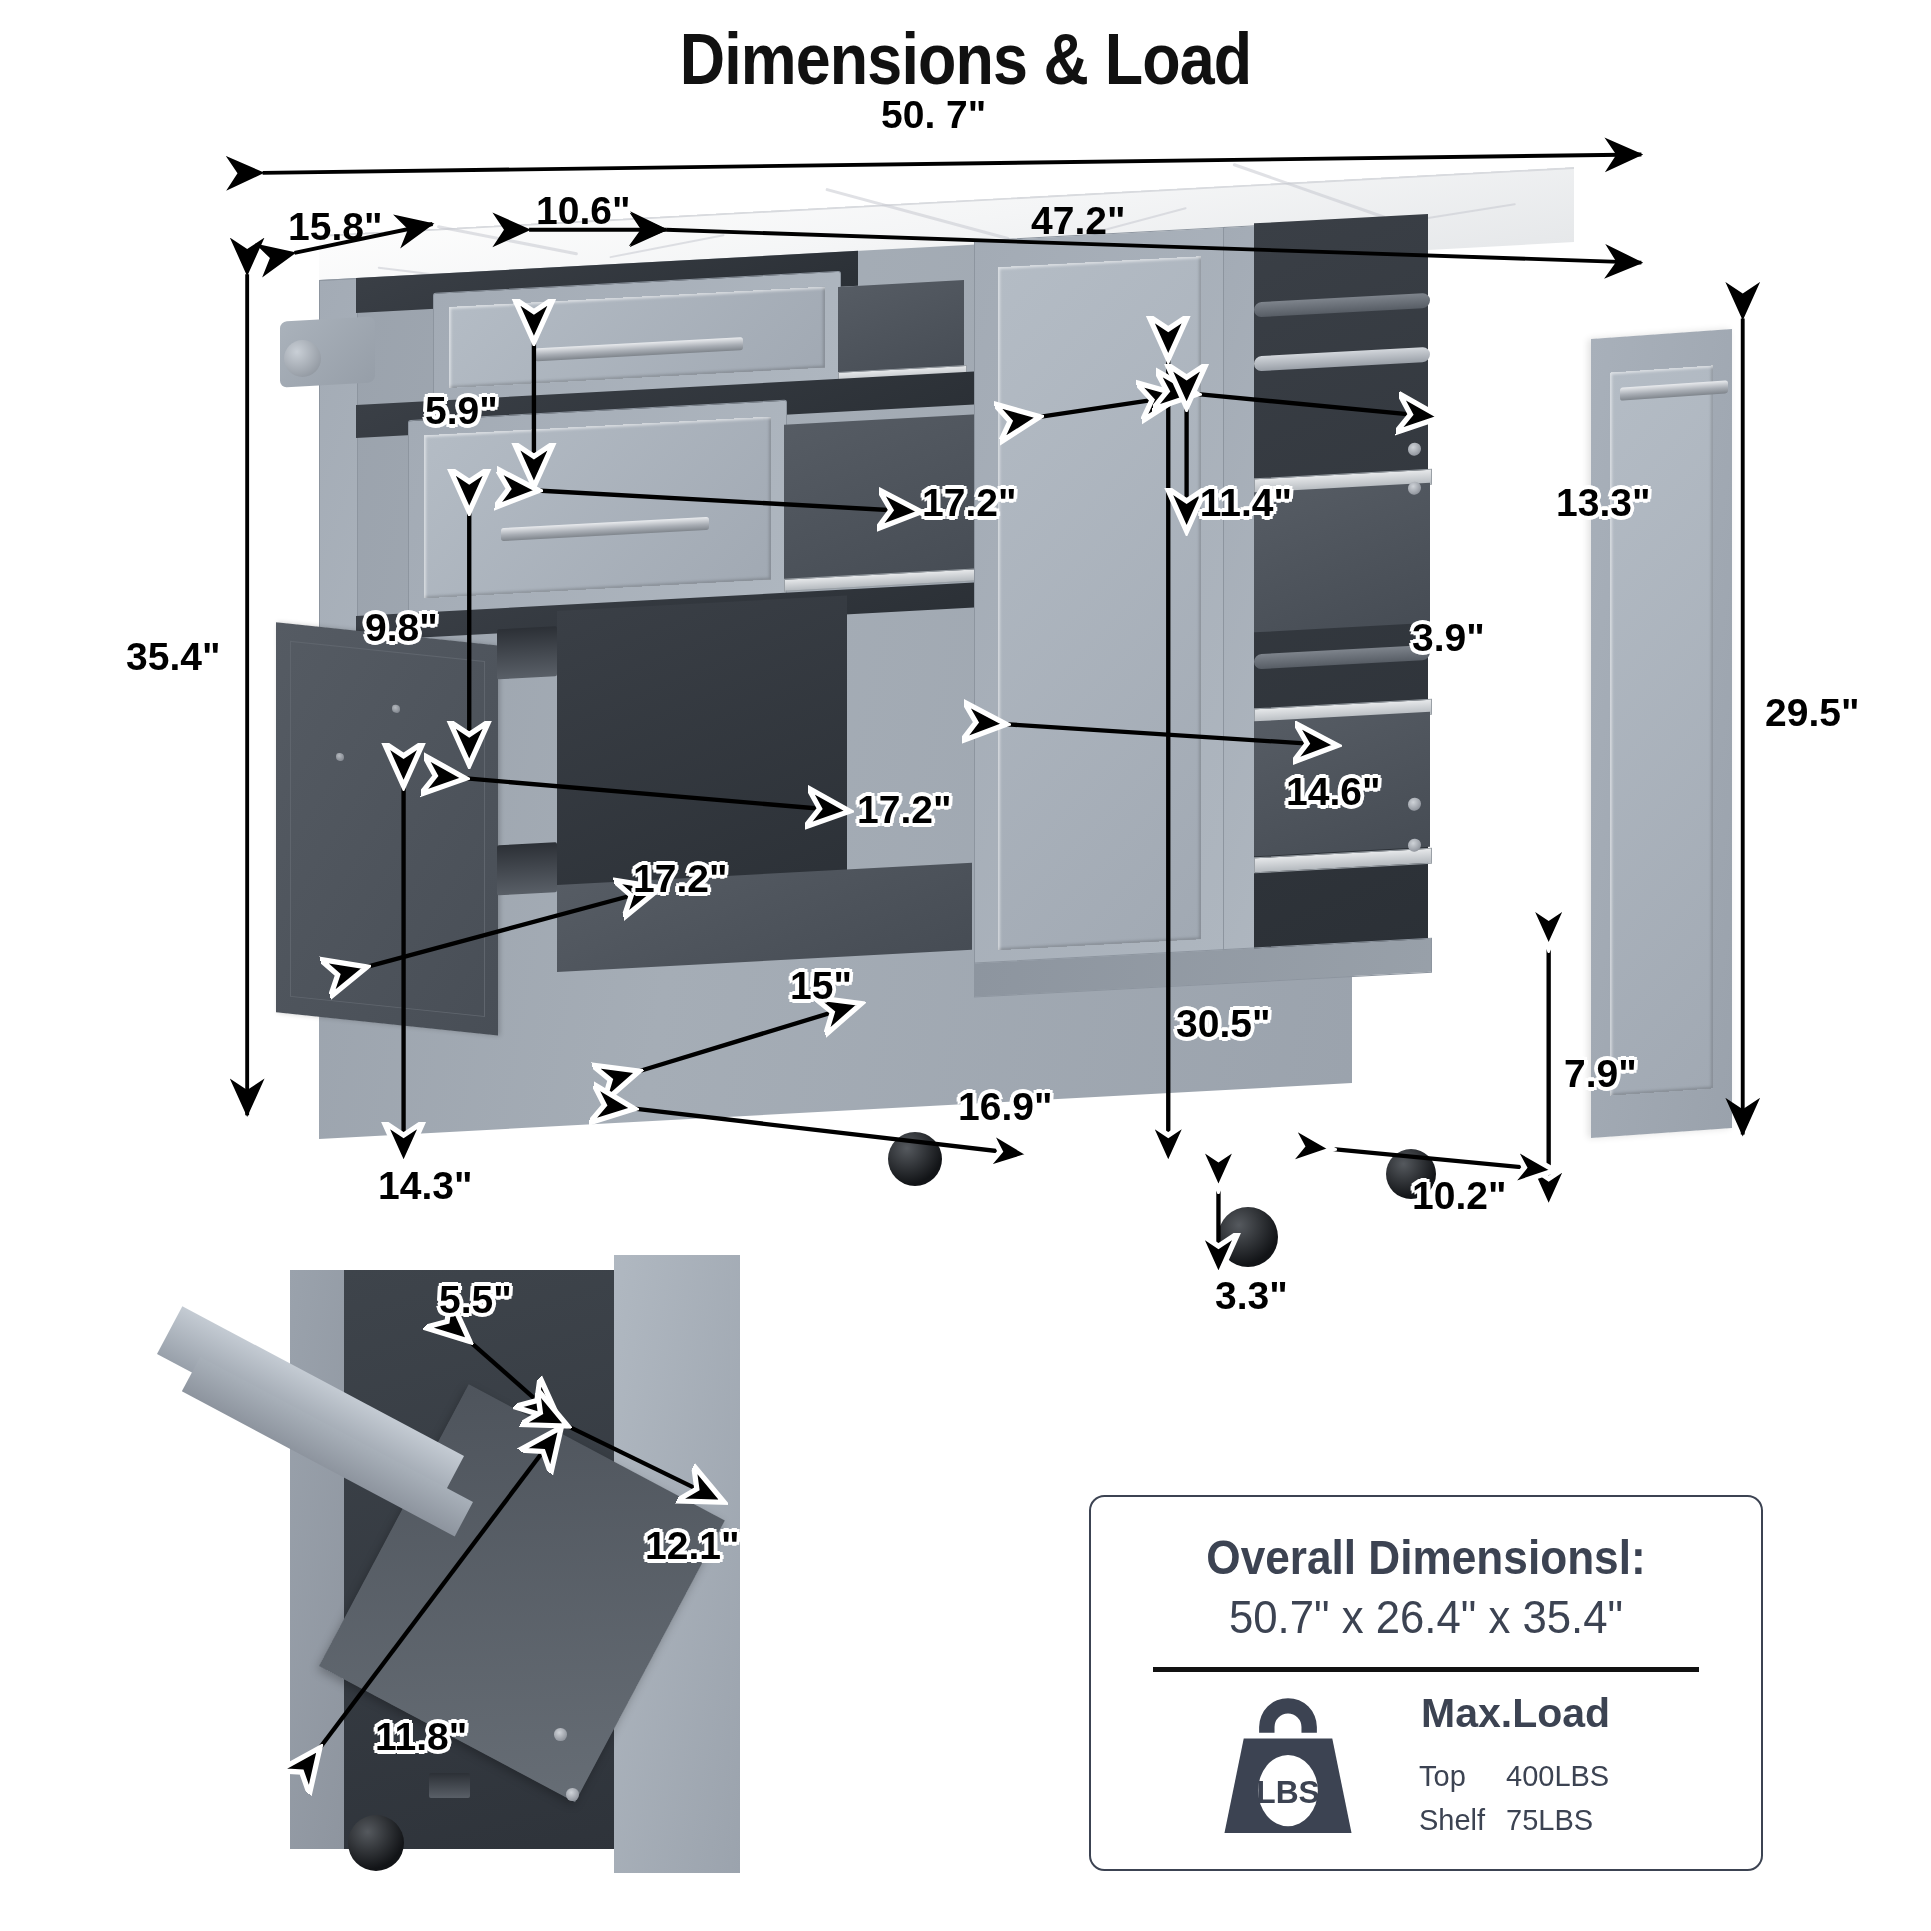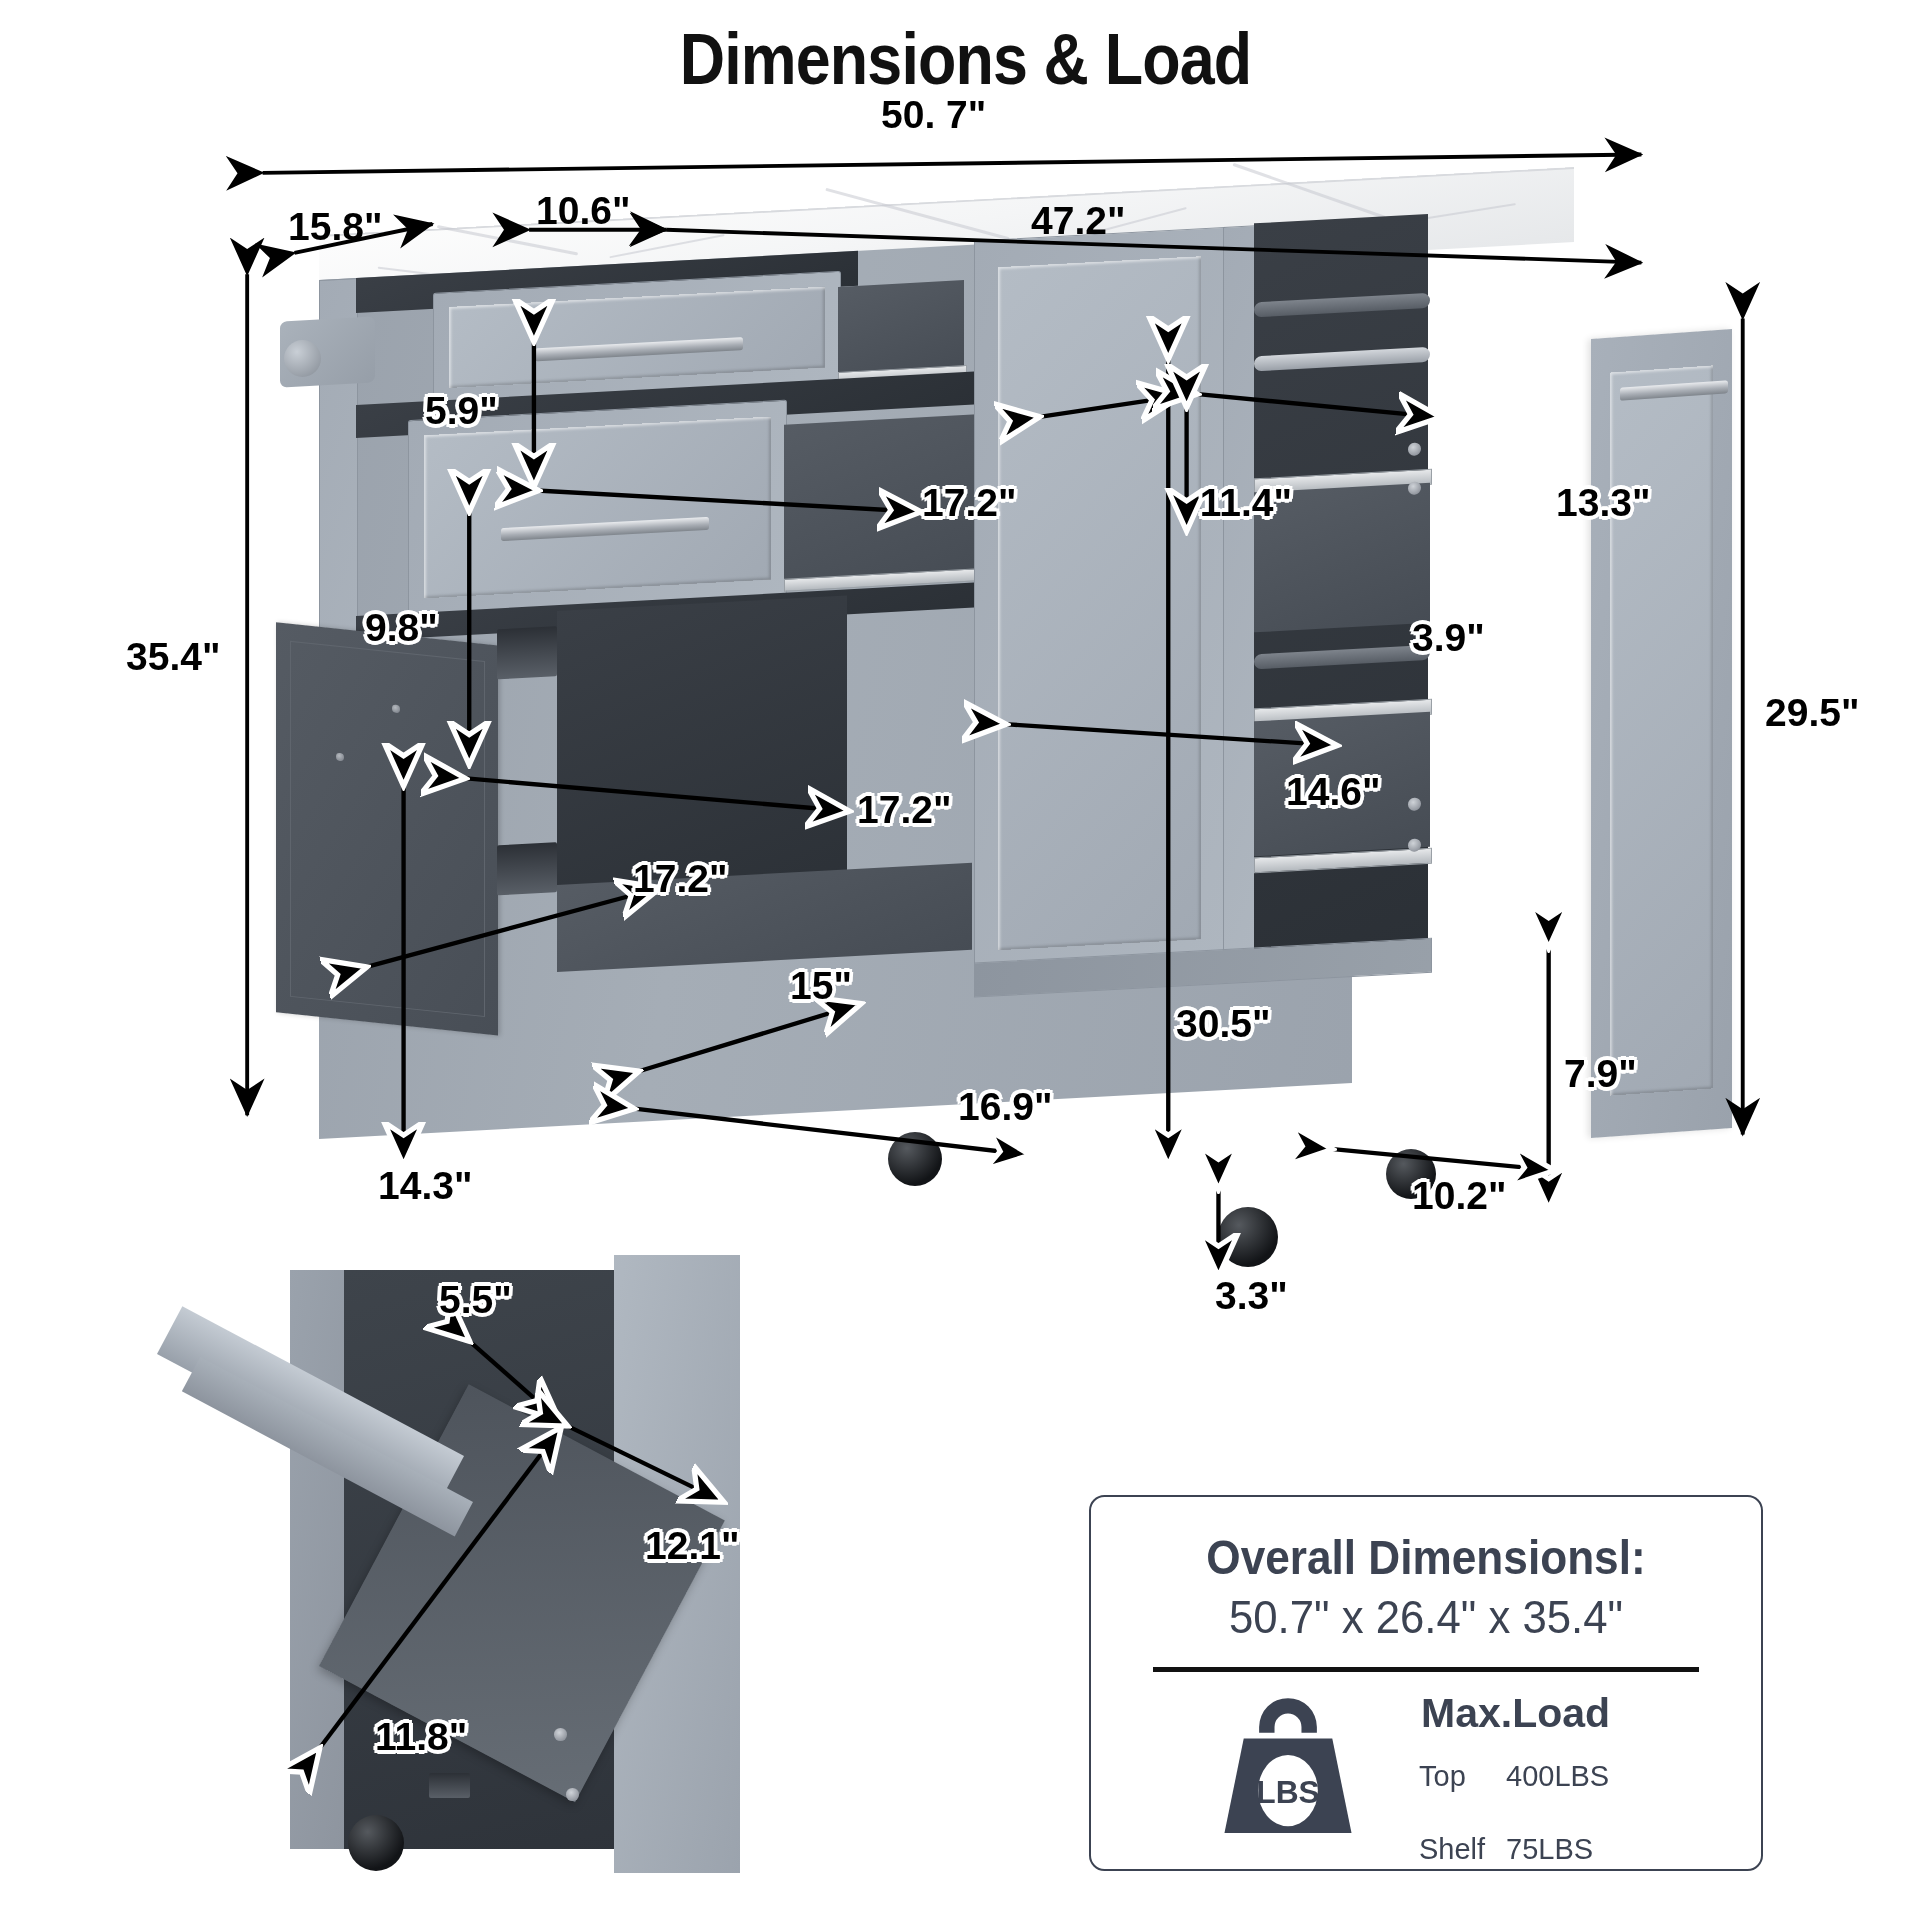--- a/index.html
+++ b/index.html
@@ -69,21 +69,21 @@
         font-size:48px;font-weight:bold;color:#3c4352;
         transform:scaleX(.92);transform-origin:center;}
   .card .sub{position:absolute;left:0;right:0;top:93px;text-align:center;
         font-size:46px;color:#3c4352;transform:scaleX(.95);transform-origin:center;}
   .card .rule{position:absolute;left:62px;right:62px;top:170px;height:4.8px;background:#111;}
   .card .maxload{position:absolute;left:330px;top:193px;font-size:41px;
         font-weight:bold;color:#3c4352;}
   .card .row{position:absolute;font-size:29px;color:#3c4352;}
   .card .lbl{left:328px;}
   .card .val{left:415px;}
-  .r1{top:263px;} .r2{top:307px;margin-top:29px;}
+  .r1{top:263px;} .r2{top:307px;}
   .weighticon{position:absolute;left:120px;top:197px;width:154px;height:145px;}
 </style>
 </head>
 <body>
 
 <div id="stage">
 
   <div class="title">Dimensions &amp; Load</div>
 
   <div class="art">

